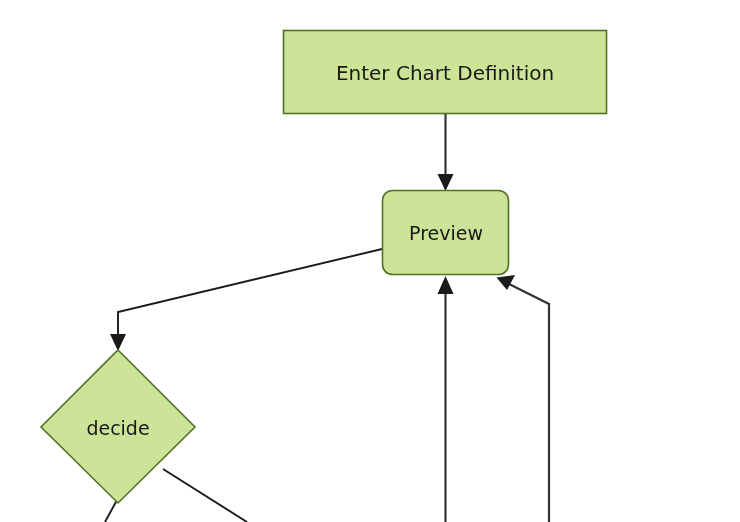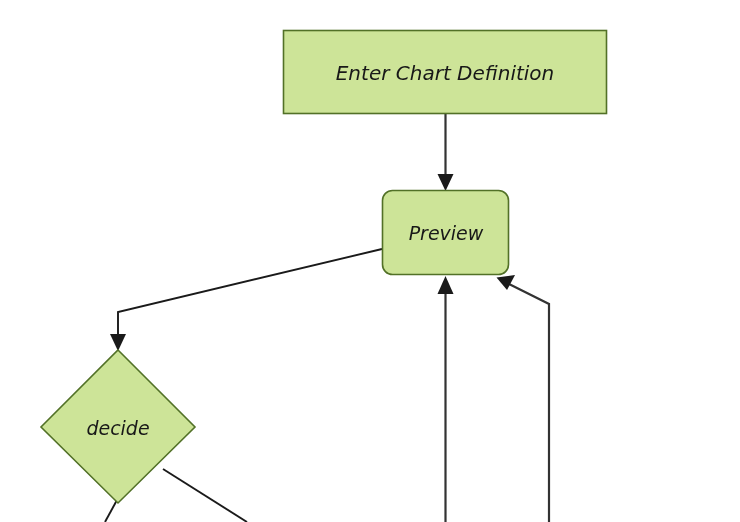--- a/index.html
+++ b/index.html
@@ -9,21 +9,20 @@
   }
   body {
     font-family: "DejaVu Sans", "Liberation Sans", sans-serif;
   }
   #flowchart-canvas {
     position: relative;
     width: 740px;
     height: 522px;
     background: #ffffff;
     overflow: hidden;
-    font-style: italic;
   }
   #flowchart-svg {
     position: absolute;
     top: 0;
     left: 0;
     width: 740px;
     height: 522px;
     display: block;
   }
   .node-label {

